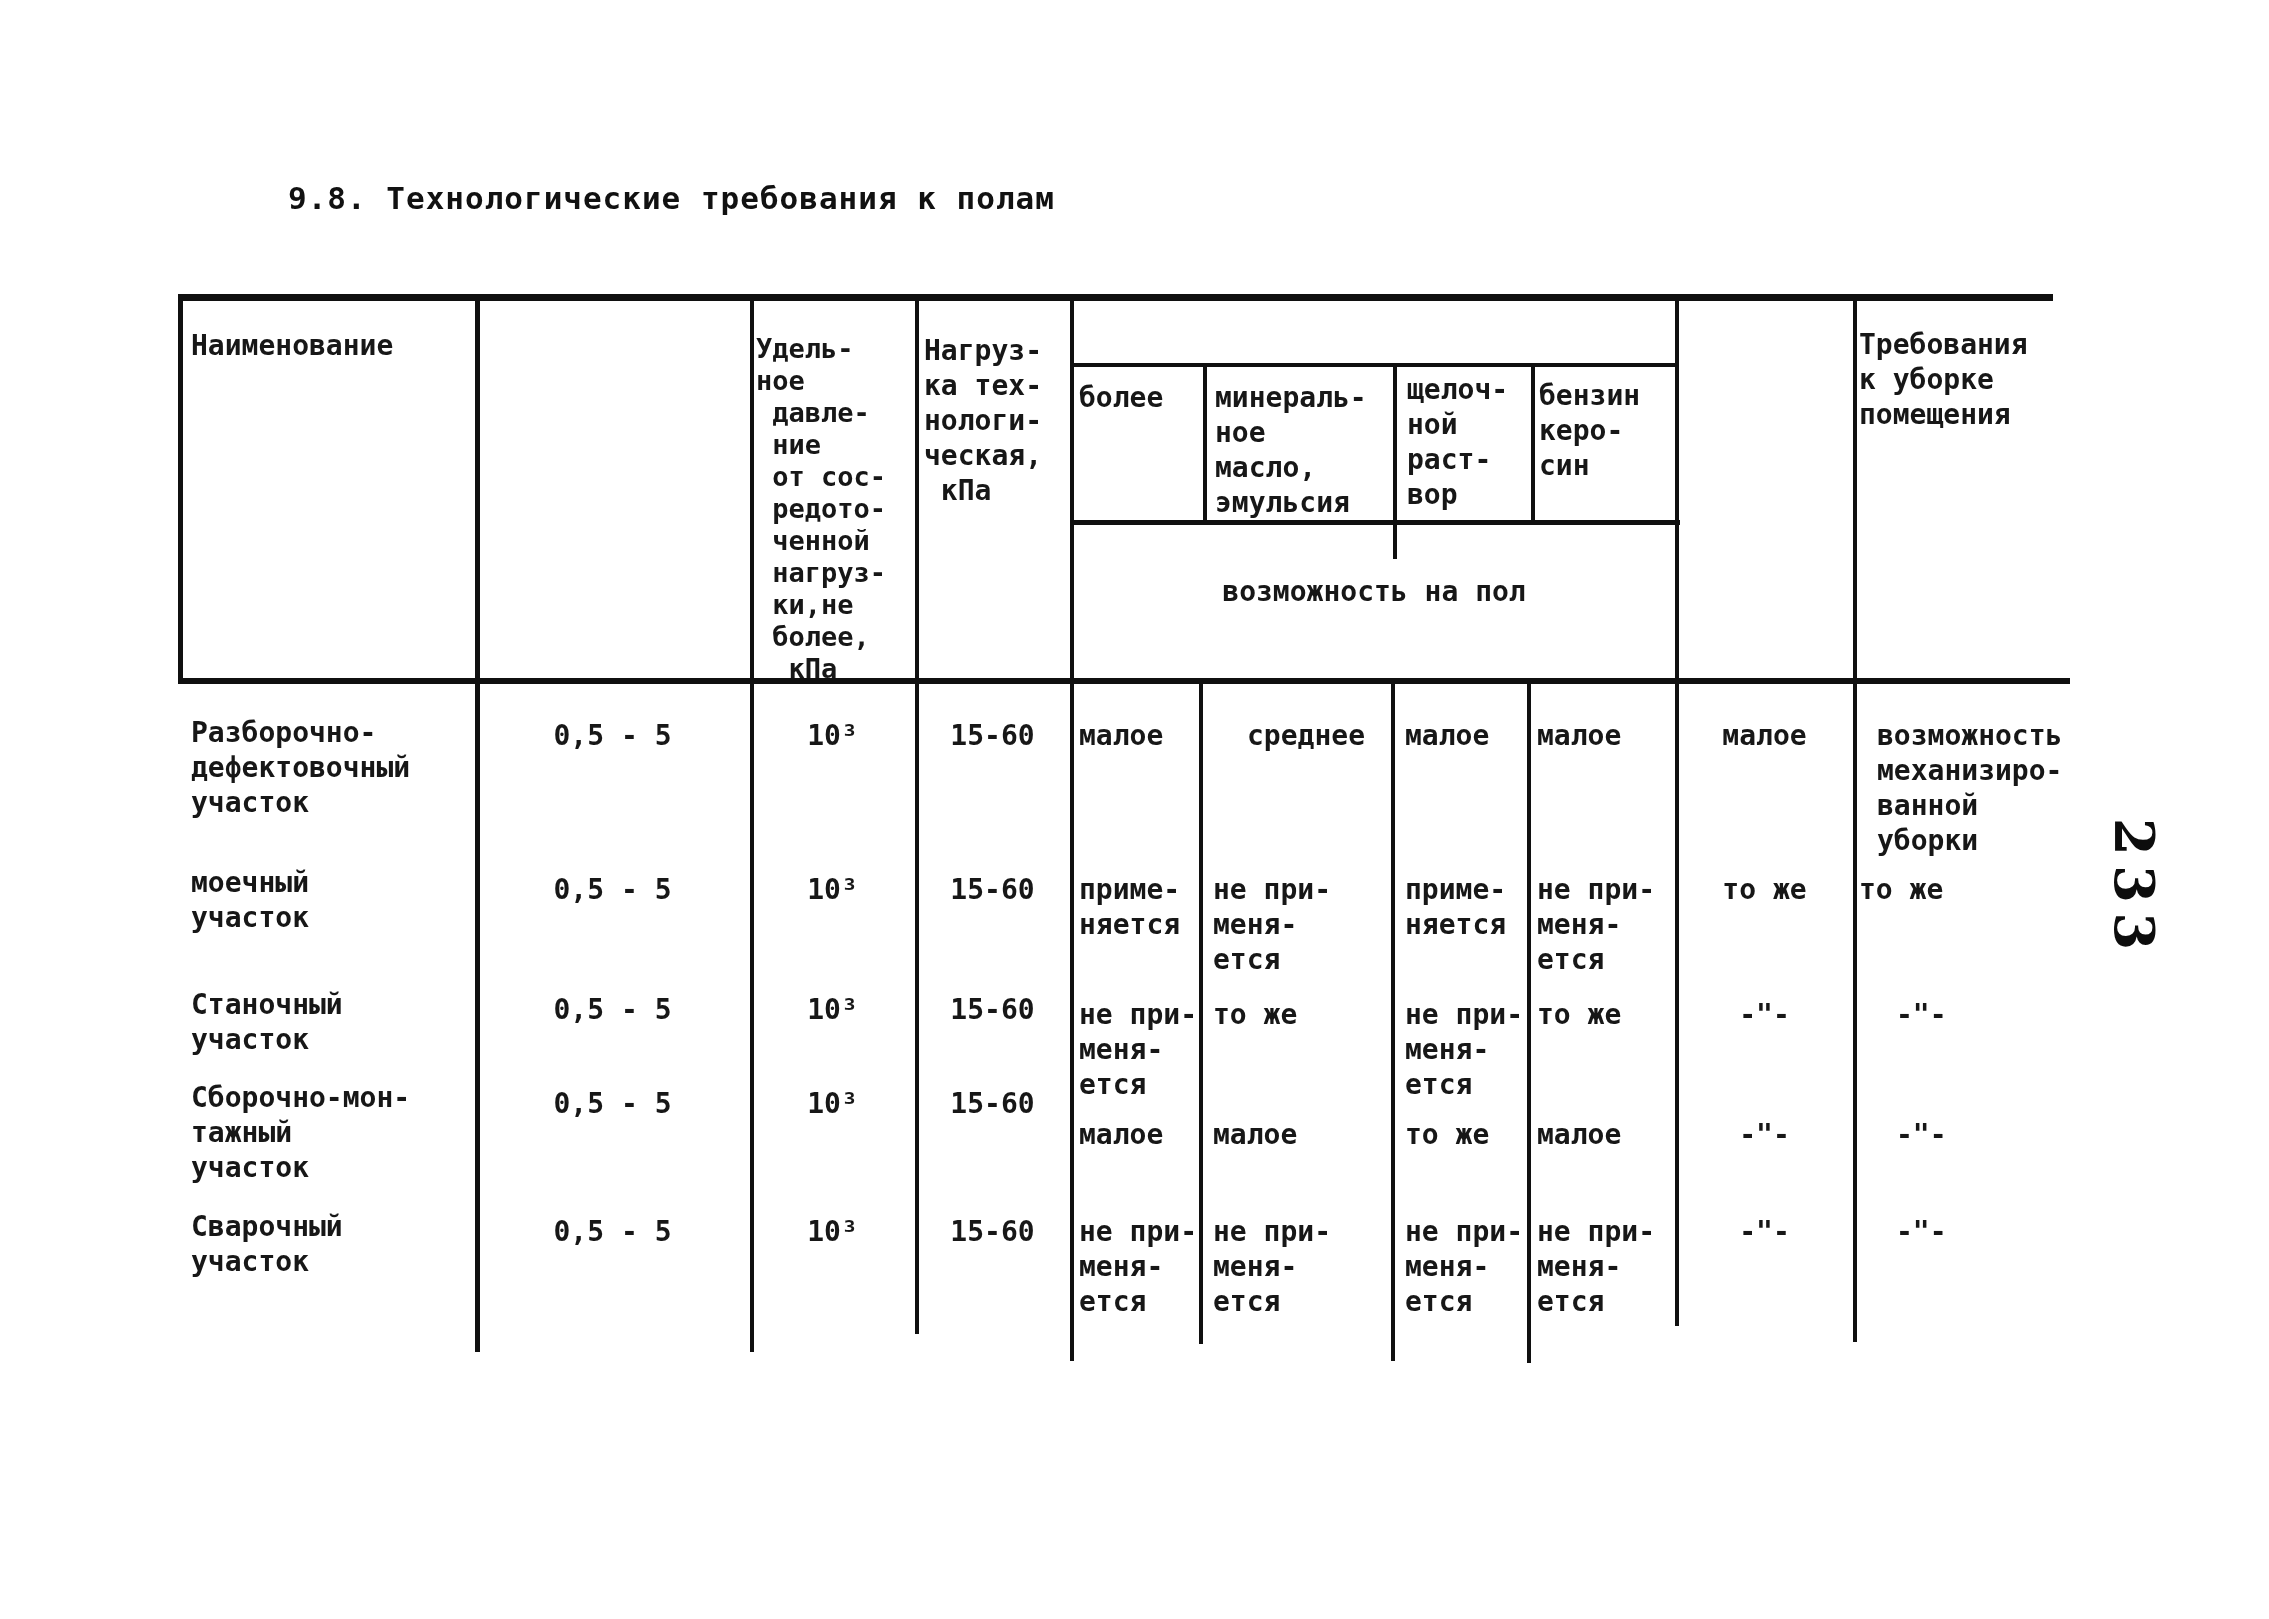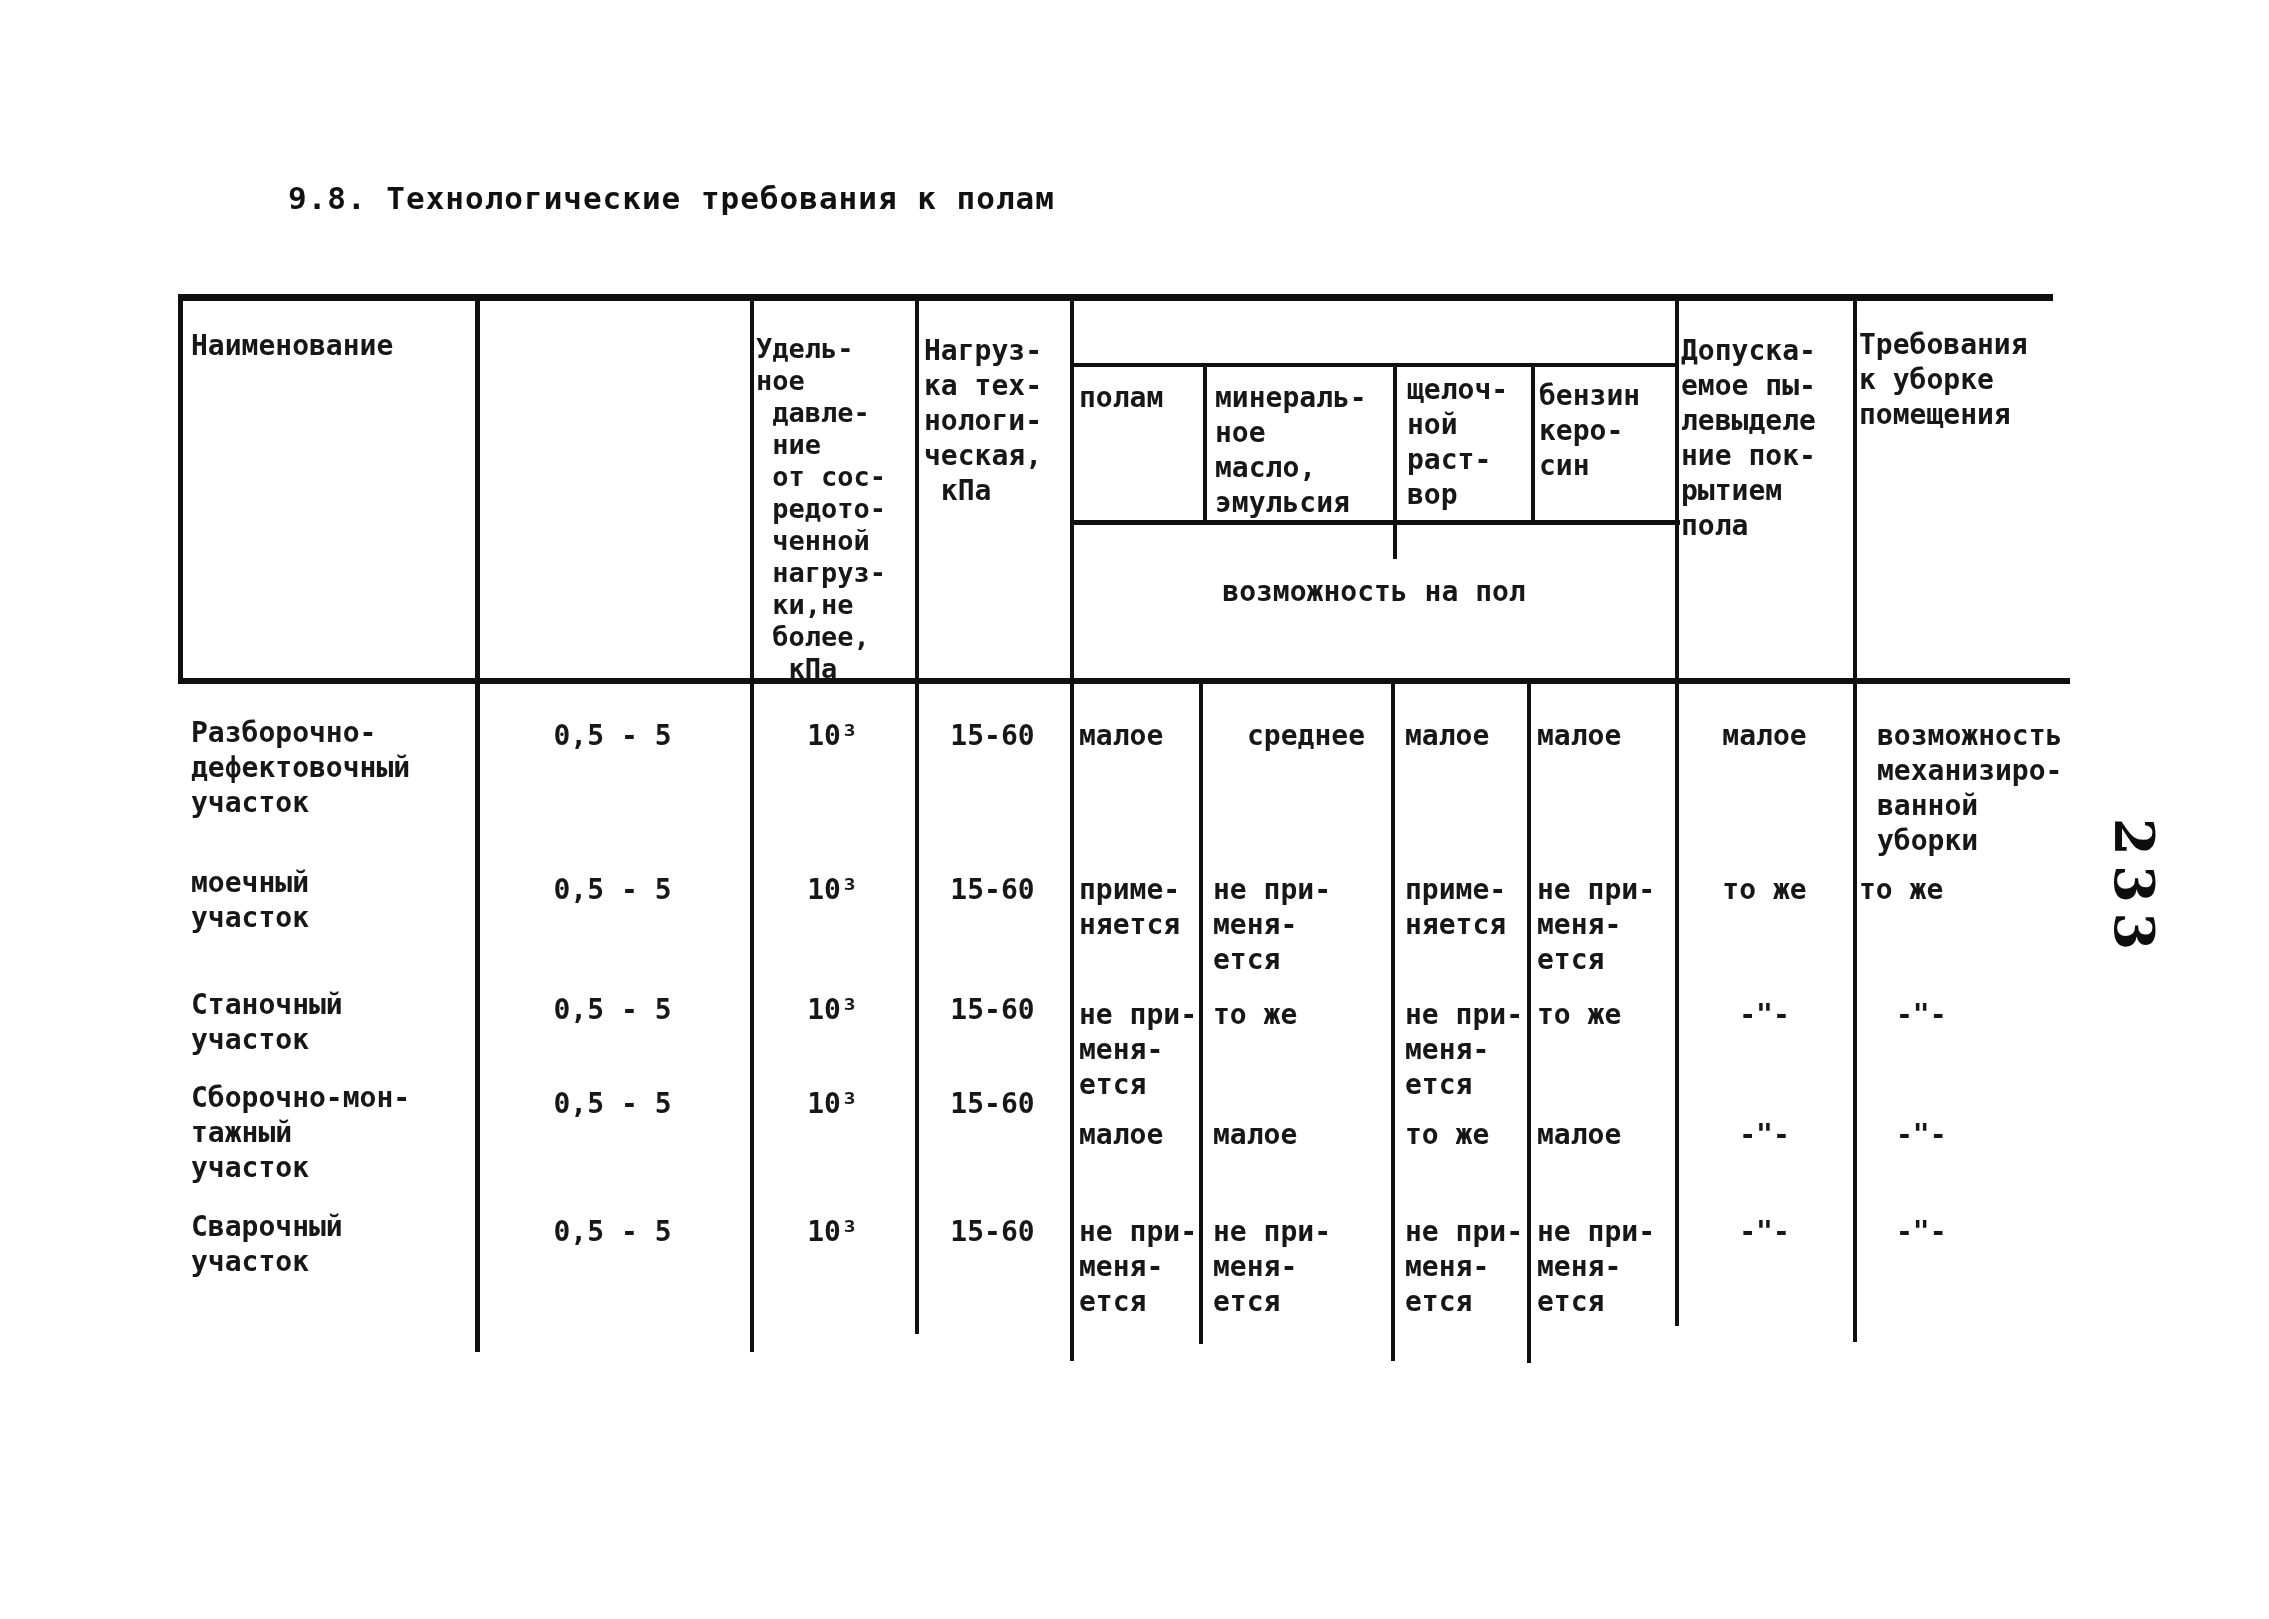--- a/index.html
+++ b/index.html
@@ -68,39 +68,33 @@
  ченной
  нагруз-
  ки,не
  более,
   кПа</div>
   <div class="cell" style="left:924px;top:333px;width:144px;">Нагруз-
 ка тех-
 нологи-
 ческая,
  кПа</div>
-  <div class="cell" style="left:1079px;top:380px;width:116px;">полам</div>
+  <div class="cell" style="left:1079px;top:380px;width:116px;">более</div>
   <div class="cell" style="left:1215px;top:380px;width:175px;">минераль-
 ное
 масло,
 эмульсия</div>
   <div class="cell" style="left:1407px;top:372px;width:118px;">щелоч-
 ной
 раст-
 вор</div>
   <div class="cell" style="left:1539px;top:378px;width:134px;">бензин
 керо-
 син</div>
   <div class="cell ctr" style="left:1070px;top:574px;width:608px;">возможность на пол</div>
-  <div class="cell" style="left:1681px;top:333px;width:171px;">Допуска-
-емое пы-
-левыделе
-ние пок-
-рытием
-пола</div>
   <div class="cell" style="left:1859px;top:327px;width:209px;">Требования
 к уборке
 помещения</div>
 
   <div class="cell" style="left:191px;top:715px;width:291px;">Разборочно-
 дефектовочный
 участок</div>
   <div class="cell ctr" style="left:475px;top:718px;width:275px;">0,5 - 5</div>
   <div class="cell ctr" style="left:750px;top:718px;width:165px;">10³</div>
   <div class="cell ctr" style="left:915px;top:718px;width:155px;">15-60</div>

